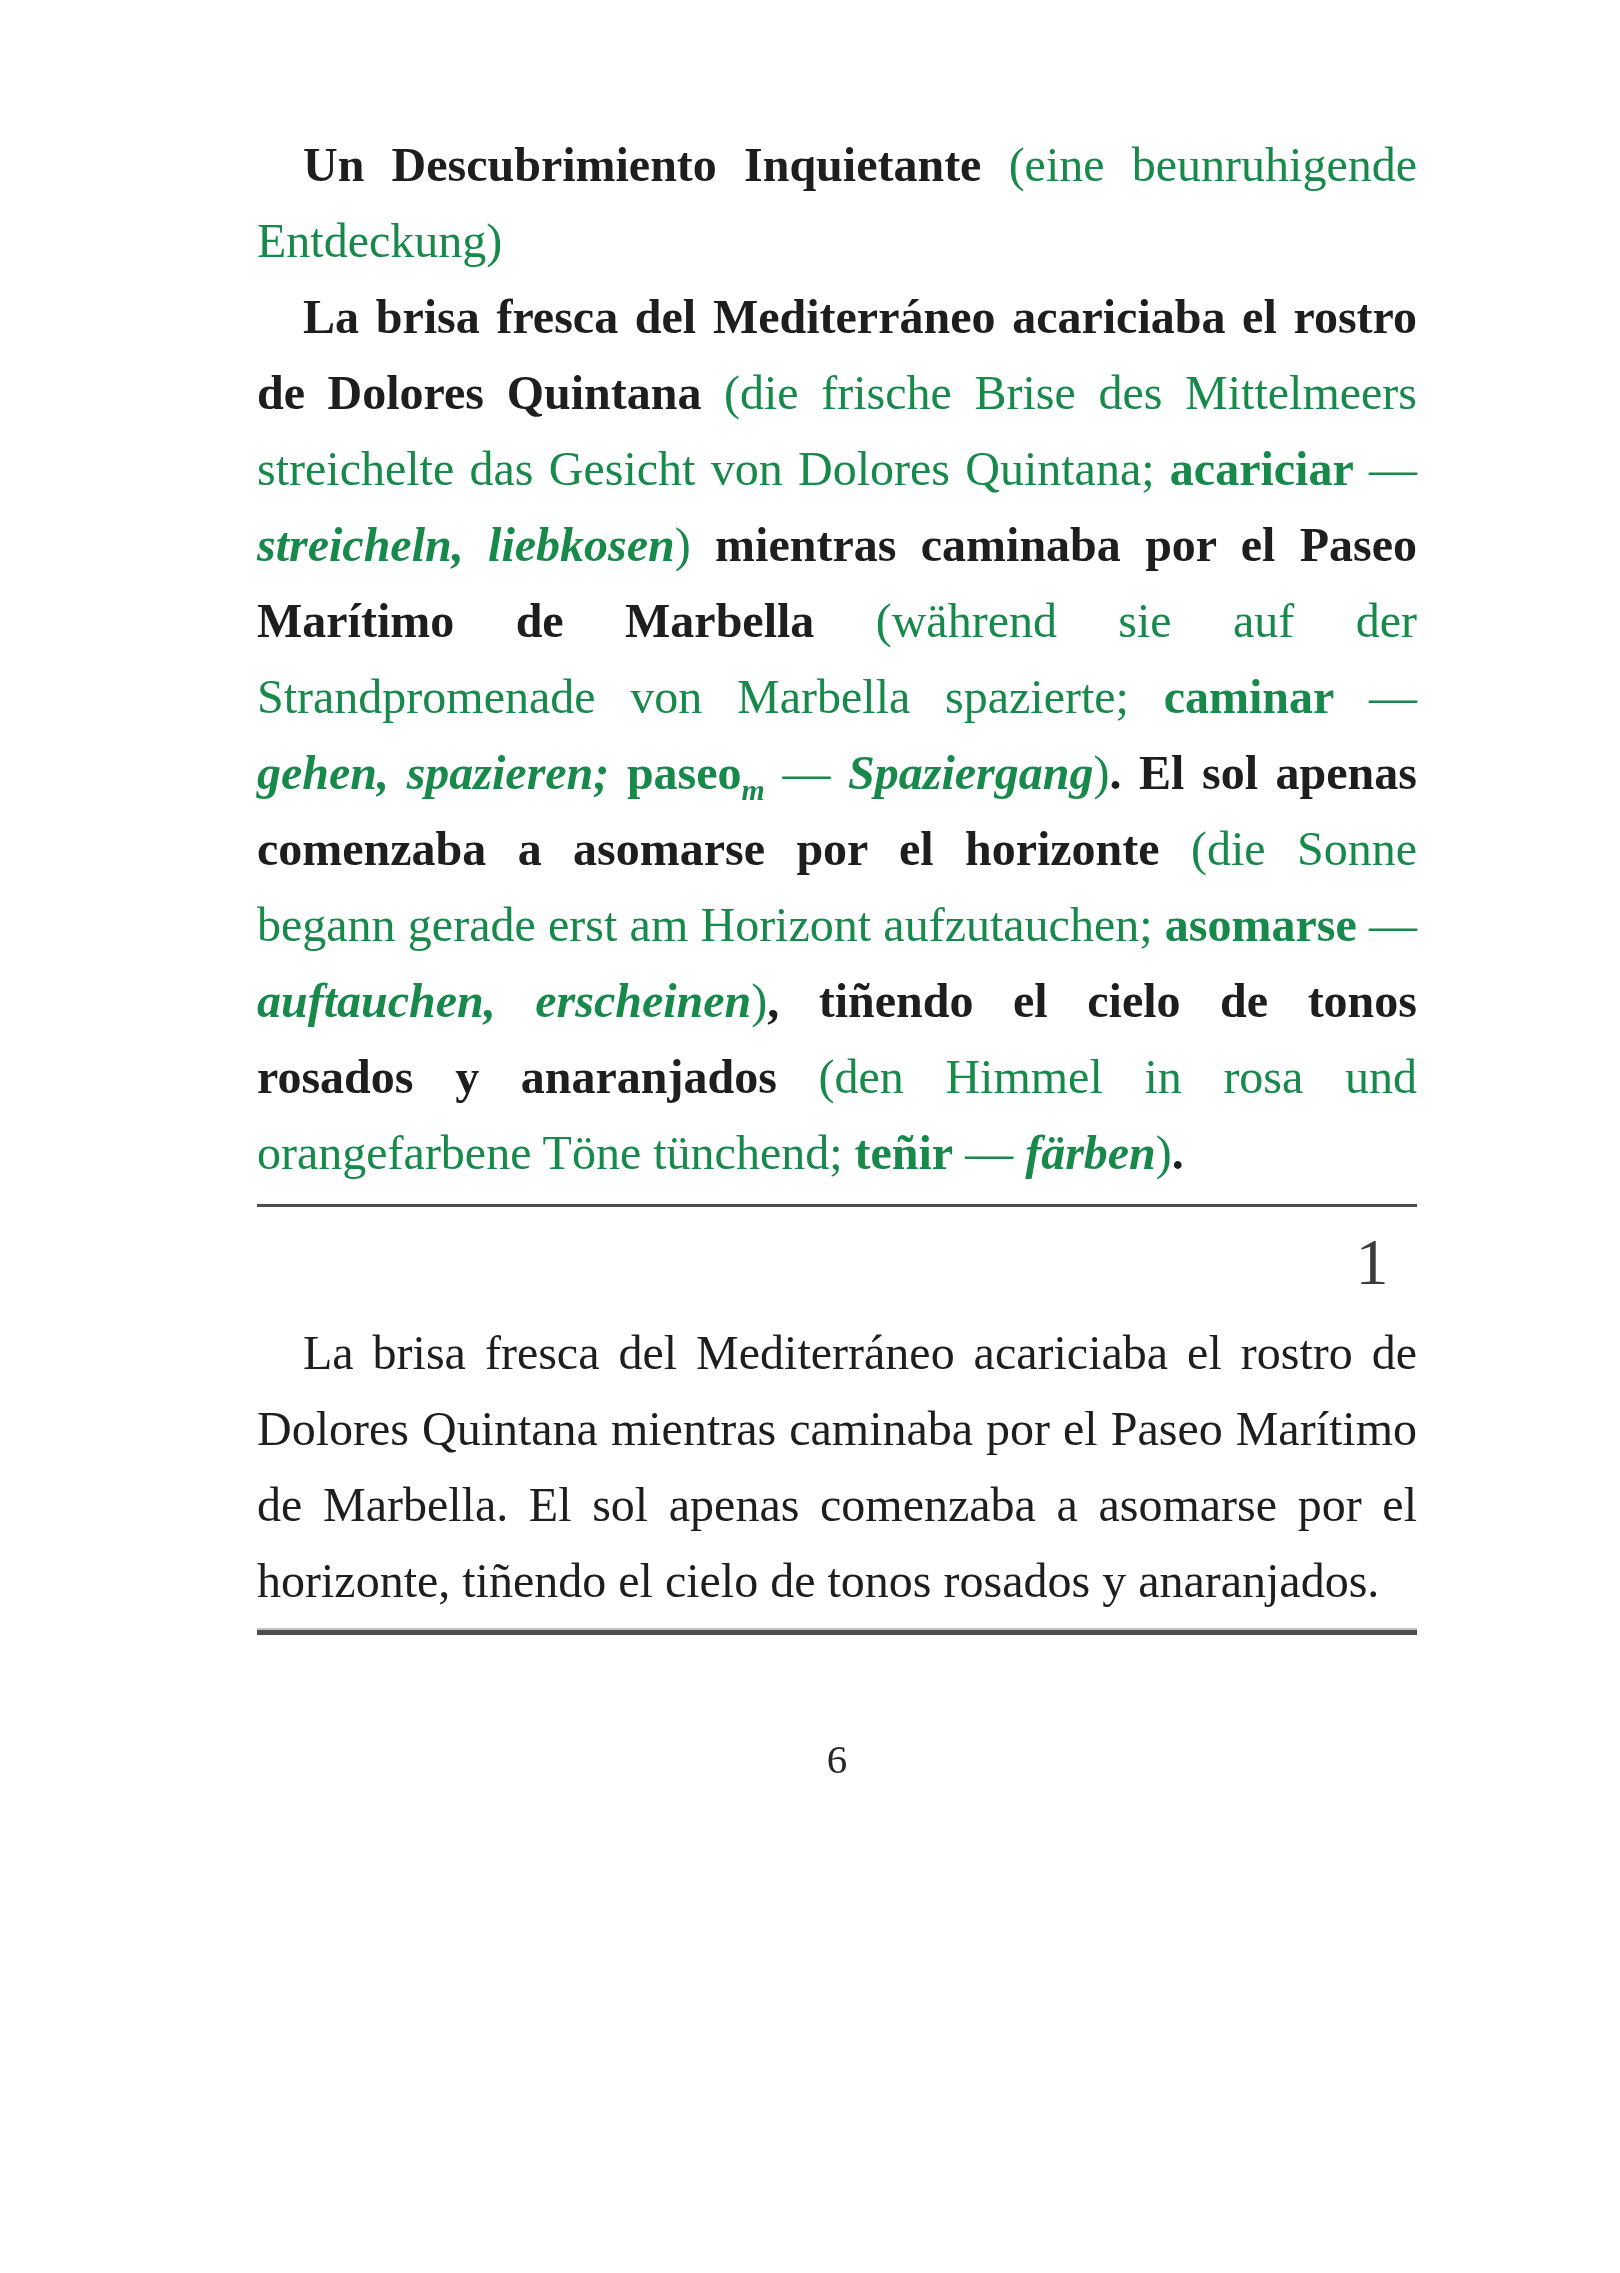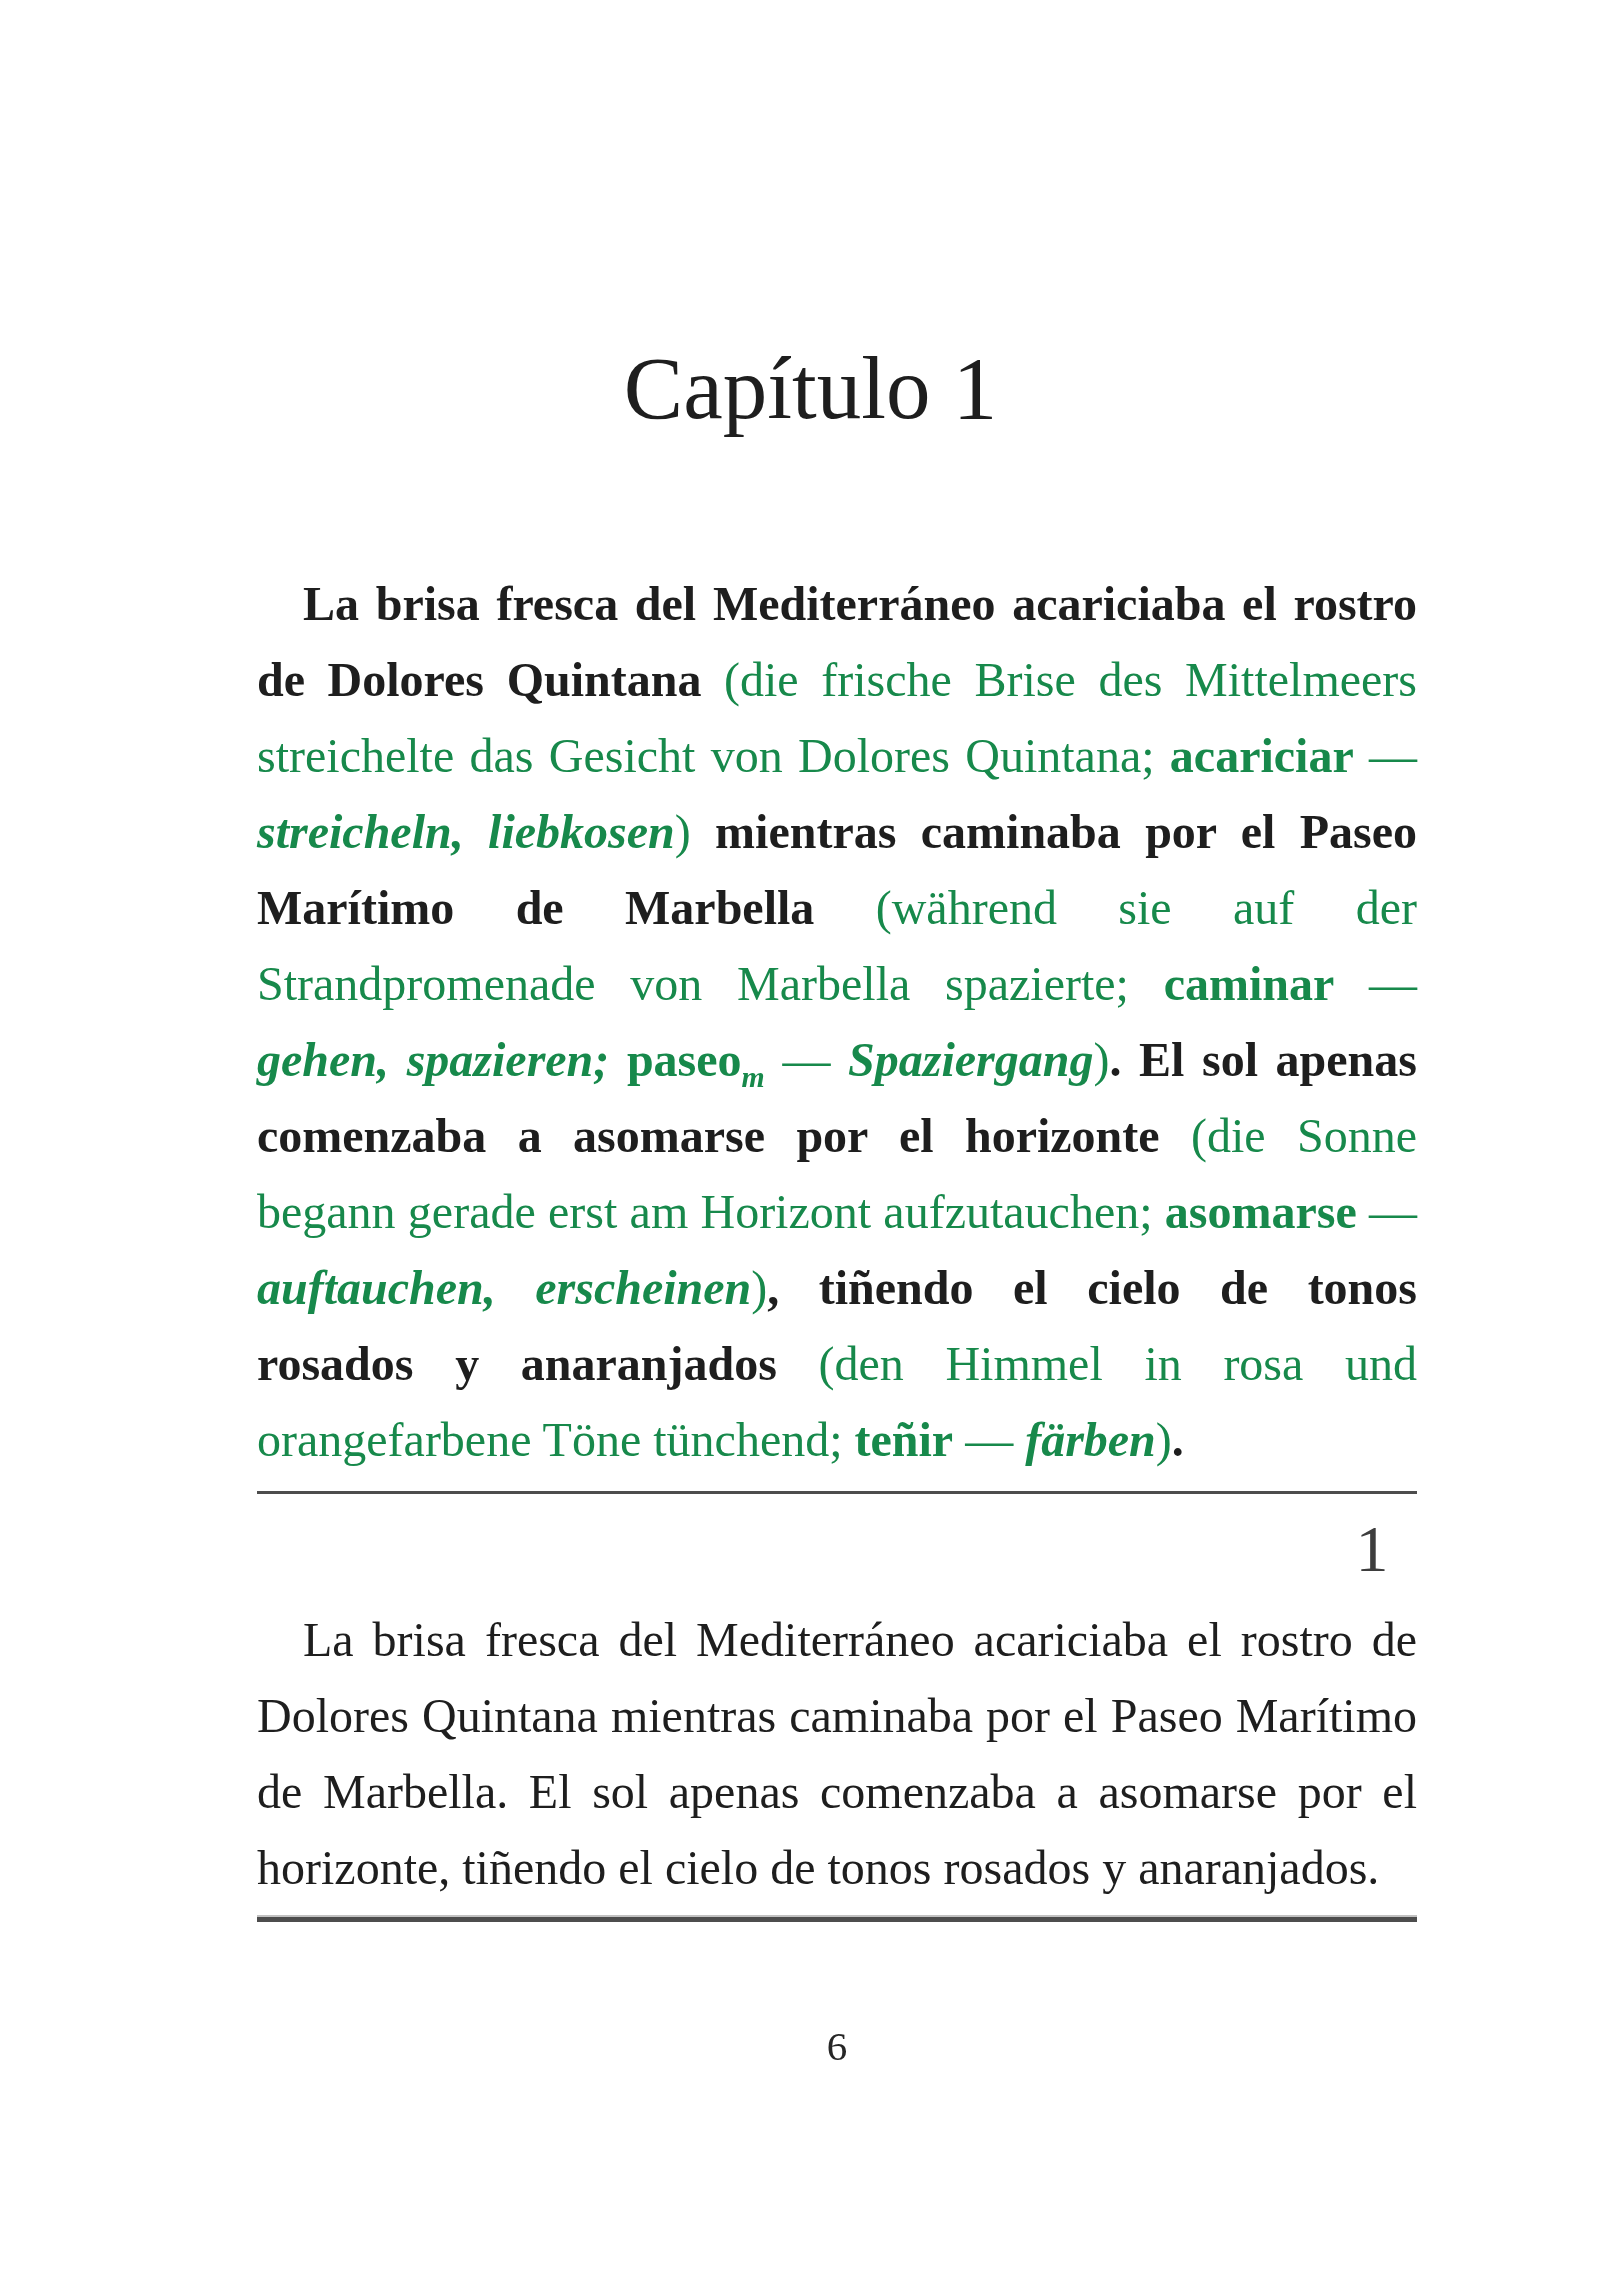--- a/index.html
+++ b/index.html
@@ -91,24 +91,24 @@
     font-size: 41px;
     line-height: 53px;
     color: #262626;
   }
 </style>
 </head>
 <body>
 
 <div class="page">
 
-  <h1 class="chapter-title">Capítulo 1</h1>
 
   <div class="text-block">
 
+    <p class="para"><span class="seg-es">Un Descubrimiento Inquietante </span><span class="seg-de">(eine beunruhigende Entdeckung)</span></p>
 
     <p class="para"><span class="seg-es">La brisa fresca del Mediterráneo acariciaba el rostro de Dolores Quintana </span><span class="seg-de">(die frische Brise des Mittelmeers streichelte das Gesicht von Dolores Quintana; </span><span class="seg-de-vocab">acariciar</span><span class="seg-de"> — </span><span class="seg-de-italic">streicheln, liebkosen</span><span class="seg-de">) </span><span class="seg-es">mientras caminaba por el Paseo Marítimo de Marbella </span><span class="seg-de">(während sie auf der Strandpromenade von Marbella spazierte; </span><span class="seg-de-vocab">caminar</span><span class="seg-de"> — </span><span class="seg-de-italic">gehen, spazieren; </span><span class="seg-de-vocab">paseo</span><sub class="seg-de-vocab-sub">m</sub><span class="seg-de"> — </span><span class="seg-de-italic">Spaziergang</span><span class="seg-de">)</span><span class="seg-es">. El sol apenas comenzaba a asomarse por el horizonte </span><span class="seg-de">(die Sonne begann gerade erst am Horizont aufzutauchen; </span><span class="seg-de-vocab">asomarse</span><span class="seg-de"> — </span><span class="seg-de-italic">auftauchen, erscheinen</span><span class="seg-de">)</span><span class="seg-es">, tiñendo el cielo de tonos rosados y anaranjados </span><span class="seg-de">(den Himmel in rosa und orangefarbene Töne tünchend; </span><span class="seg-de-vocab">teñir</span><span class="seg-de"> — </span><span class="seg-de-italic">färben</span><span class="seg-de">)</span><span class="seg-es">.</span></p>
 
     <div class="rule-single"></div>
 
     <div class="section-number">1</div>
 
     <p class="para narrative"><span class="seg-plain">La brisa fresca del Mediterráneo acariciaba el rostro de Dolores Quintana mientras caminaba por el Paseo Marítimo de Marbella. El sol apenas comenzaba a asomarse por el horizonte, tiñendo el cielo de tonos rosados y anaranjados.</span></p>
 
     <div class="rule-double"></div>

